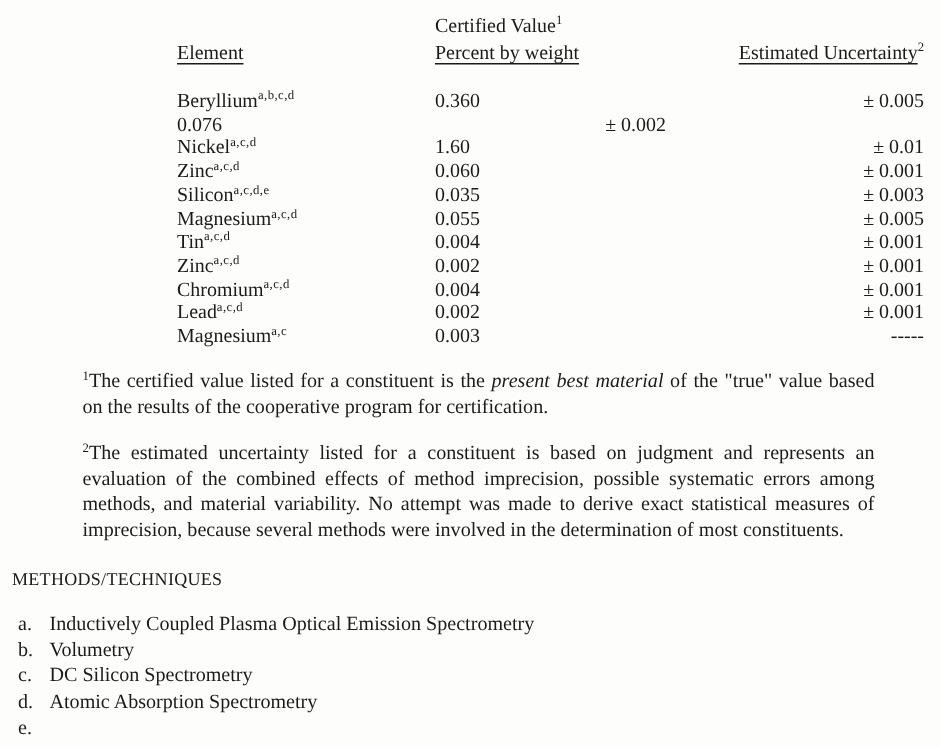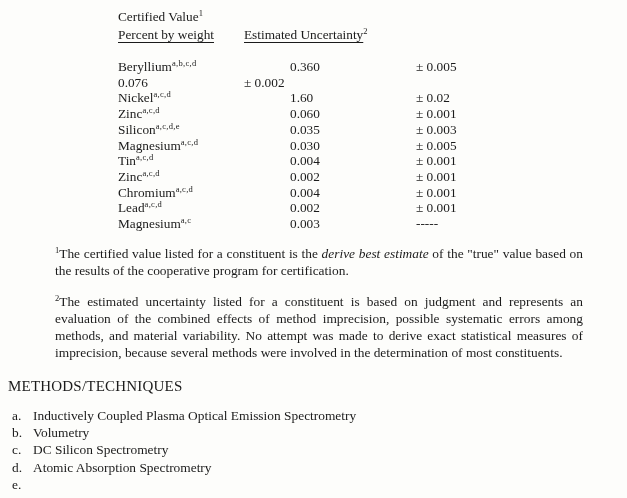--- a/index.html
+++ b/index.html
@@ -26,21 +26,21 @@
 
   
   .cert-table {
     margin-left: 118px;
     width: 500px;
     font-size: 13.3px;
   }
   .col { flex-shrink: 0; }
   .col.el  { width: 172px; text-align: left; }
   .col.val { width: 96px;  text-align: left; }
-  .col.unc { width: 200px; text-align: left; margin-left: 30px; }
+  .col.unc { width: 200px; text-align: right; margin-left: 30px; }
 
   .thead { display: flex; align-items: flex-end; }
   .thead .val .line1 { margin-bottom: 2px; }
 
   .u { text-decoration: underline; text-underline-offset: 2.5px; }
 
   sup {
     font-size: 8.5px;
     line-height: 0;
     vertical-align: baseline;
@@ -59,36 +59,39 @@
     font-size: 13.4px;
     line-height: 17px;
   }
   .footnote.first  { margin-top: 13px; }
   .footnote.second { margin-top: 14px; }
   .footnote i { font-style: italic; }
 
   
   .methods-heading {
     margin: 17px 0 0 8px;
-    font-size: 15px;
+    font-size: 12px;
     line-height: 17px;
     letter-spacing: 0.2px;
   }
   .methods-list { margin: 12px 0 0 12px; font-size: 13.4px; }
   .method-item { display: flex; line-height: 17.3px; }
   .method-label { width: 21px; flex-shrink: 0; }
 </style>
 </head>
 <body>
 
 <div class="page">
 
   <div class="cert-table">
 
     <div class="thead">
+      <div class="col el">
+        <span class="u">Element</span>
+      </div>
       <div class="col val">
         <div class="line1"><span>Certified Value</span><sup>1</sup></div>
         <div class="line2"><span class="u">Percent by weight</span></div>
       </div>
       <div class="col unc">
         <span class="u">Estimated Uncertainty</span><sup>2</sup>
       </div>
     </div>
 
     <div class="tbody">
@@ -100,38 +103,38 @@
       </div>
 
       <div class="trow">
         <div class="col val">0.076</div>
         <div class="col unc">± 0.002</div>
       </div>
 
       <div class="trow">
         <div class="col el"><span>Nickel</span><sup class="elsup">a,c,d</sup></div>
         <div class="col val">1.60</div>
-        <div class="col unc">± 0.02</div>
+        <div class="col unc">± 0.01</div>
       </div>
 
       <div class="trow">
         <div class="col el"><span>Zinc</span><sup class="elsup">a,c,d</sup></div>
         <div class="col val">0.060</div>
         <div class="col unc">± 0.001</div>
       </div>
 
       <div class="trow">
         <div class="col el"><span>Silicon</span><sup class="elsup">a,c,d,e</sup></div>
         <div class="col val">0.035</div>
         <div class="col unc">± 0.003</div>
       </div>
 
       <div class="trow">
         <div class="col el"><span>Magnesium</span><sup class="elsup">a,c,d</sup></div>
-        <div class="col val">0.030</div>
+        <div class="col val">0.055</div>
         <div class="col unc">± 0.005</div>
       </div>
 
       <div class="trow">
         <div class="col el"><span>Tin</span><sup class="elsup">a,c,d</sup></div>
         <div class="col val">0.004</div>
         <div class="col unc">± 0.001</div>
       </div>
 
       <div class="trow">
@@ -154,21 +157,21 @@
 
       <div class="trow">
         <div class="col el"><span>Magnesium</span><sup class="elsup">a,c</sup></div>
         <div class="col val">0.003</div>
         <div class="col unc">-----</div>
       </div>
 
     </div>
   </div>
 
-  <p class="footnote first"><sup>1</sup><span>The certified value listed for a constituent is the </span><i>derive best estimate</i><span> of the "true" value based on the results of the cooperative program for certification.</span></p>
+  <p class="footnote first"><sup>1</sup><span>The certified value listed for a constituent is the </span><i>present best material</i><span> of the "true" value based on the results of the cooperative program for certification.</span></p>
 
   <p class="footnote second"><sup>2</sup><span>The estimated uncertainty listed for a constituent is based on judgment and represents an evaluation of the combined effects of method imprecision, possible systematic errors among methods, and material variability.  No attempt was made to derive exact statistical measures of imprecision, because several methods were involved in the determination of most constituents.</span></p>
 
   <div class="methods-heading">METHODS/TECHNIQUES</div>
 
   <div class="methods-list">
     <div class="method-item">
       <span class="method-label">a.</span>
       <span>Inductively Coupled Plasma Optical Emission Spectrometry</span>
     </div>

